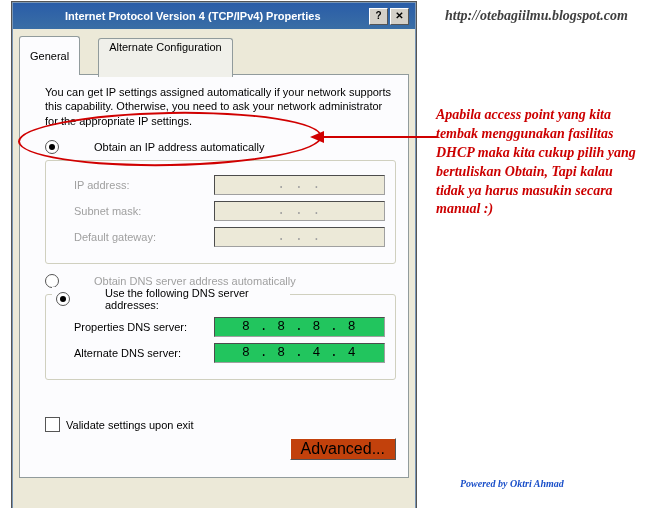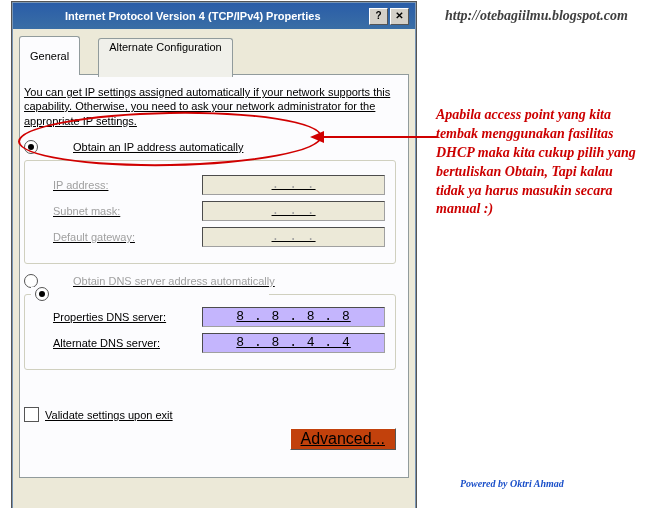--- a/index.html
+++ b/index.html
@@ -64,23 +64,22 @@
   }
   .tab.active {
     background: #fcfcfe;
     z-index: 2;
     position: relative;
   }
   .tabpanel {
     margin: 0 6px 6px 6px;
     border: 1px solid #919b9c;
     background: #fcfcfe;
-    padding: 10px 12px 12px 4px;
+    padding: 10px 12px 12px 25px;
     min-height: 380px;
-    text-decoration: underline;
   }
   .desc { color:#000; line-height: 1.3; margin-bottom: 12px; }
   .group {
     border: 1px solid #d0d0bf;
     border-radius: 3px;
     margin: 4px 0 10px 0;
     padding: 8px 10px 10px 10px;
     position: relative;
   }
   .radio-row { display: flex; align-items: center; margin: 2px 0 6px 0; gap: 29px; }
@@ -93,21 +92,21 @@
   .radio.checked::after {
     content:""; width:6px; height:6px; background:#000; border-radius:50%;
   }
   .radio-label { color:#000; }
   .radio-label.dis, .field-label.dis { color:#a0a0a0; }
   .field-row { display:flex; justify-content:space-between; align-items:center; margin: 6px 0 6px 18px; }
   .field-label { width: 150px; }
   .ipinput {
     width: 182px; height: 18px;
     border: 1px inset #a0a0a0;
-    background: #c4b5fd;
+    background: #22c55e;
     font-family: "Courier New", monospace;
     font-size: 13px;
     text-align: center;
     letter-spacing: 1px;
     display:flex; align-items:center; justify-content:center;
   }
   .ipinput.dis { background:#ece9d8; color:#a0a0a0; }
   .check-row { display:flex; align-items:center; margin: 8px 0; }
   .checkbox {
     width:13px; height:13px; border:1px solid #555; background:#fff; margin-right:6px;
@@ -218,20 +217,21 @@
     </div>
 
     <div class="radio-row">
       <span class="radio"></span>
       <span class="radio-label dis">Obtain DNS server address automatically</span>
     </div>
 
     <div class="group">
       <div class="radio-row" style="margin-top:-16px; margin-left:-4px; background:#fcfcfe; padding:0 4px; width:230px;">
         <span class="radio checked"></span>
+        <span class="radio-label">Use the following DNS server addresses:</span>
       </div>
       <div class="field-row">
         <span class="field-label">Properties DNS server:</span>
         <div class="ipinput">8 . 8 . 8 . 8</div>
       </div>
       <div class="field-row">
         <span class="field-label">Alternate DNS server:</span>
         <div class="ipinput">8 . 8 . 4 . 4</div>
       </div>
     </div>

